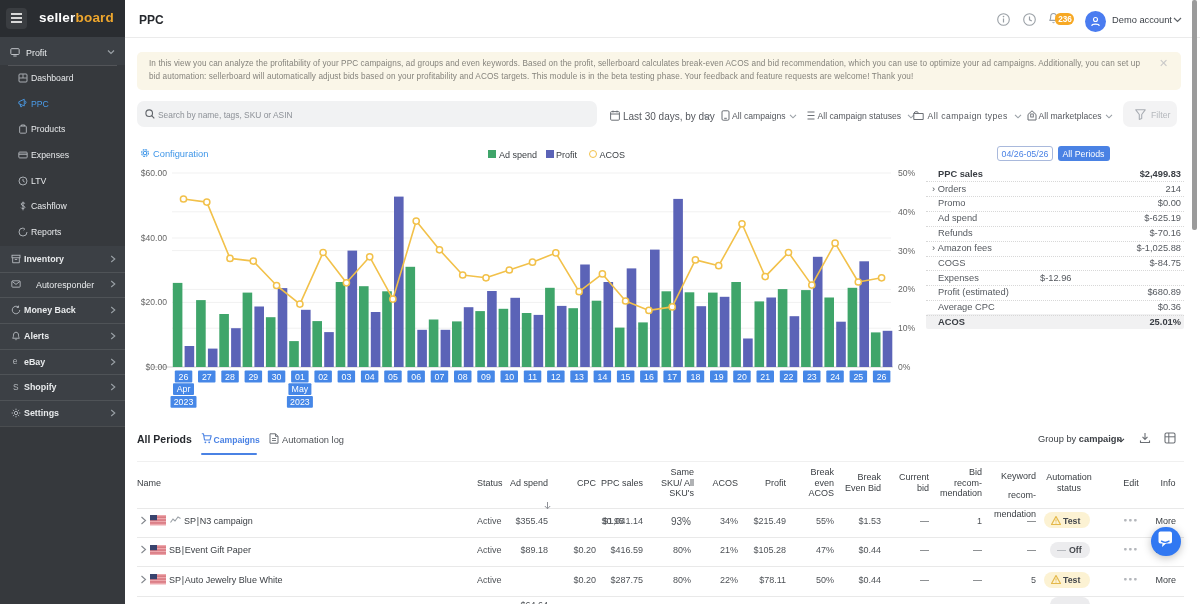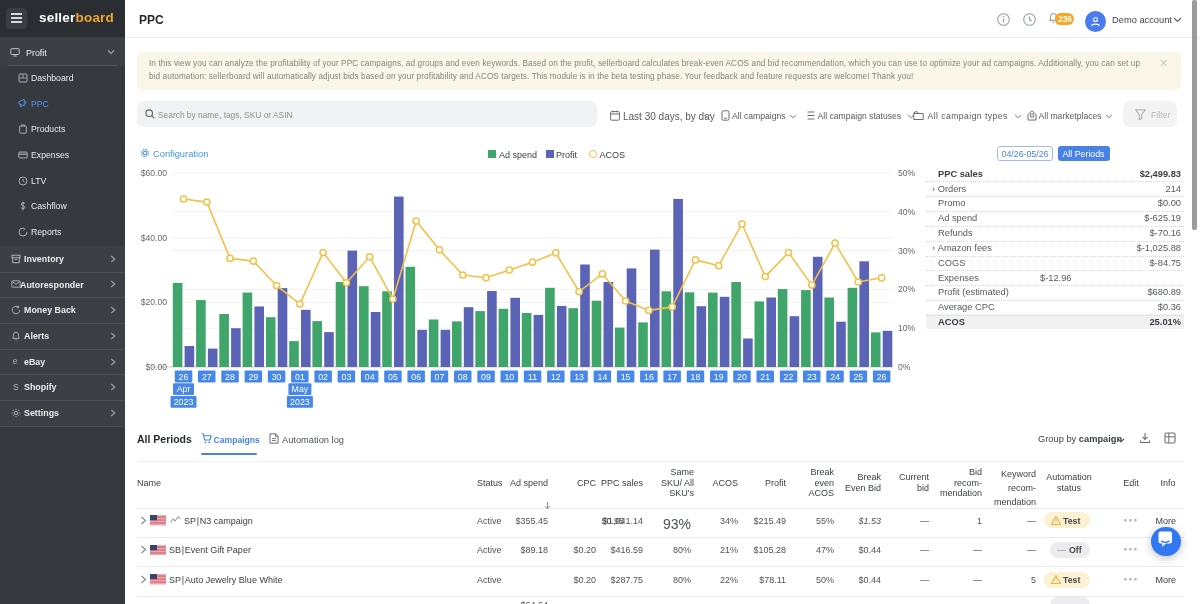--- a/index.html
+++ b/index.html
@@ -69,21 +69,21 @@
     </svg>
 <div style="position:absolute;left:24px;top:253.9px;font-size:8.9px;font-weight:bold;color:#e8eaec;">Inventory</div>
 <svg width="6" height="8" viewBox="0 0 6 8" style="position:absolute;left:110px;top:254.7px;">
       <path d="M1.2 1 L4.8 4 L1.2 7" fill="none" stroke="#9aa0a6" stroke-width="1.1"></path>
     </svg>
 <div style="position:absolute;left:0px;top:271.5px;width:125px;height:1px;background:rgba(255,255,255,0.1);"></div>
 <svg width="10" height="10" viewBox="0 0 12 12" style="position:absolute;left:10.5px;top:279.35px;">
       <rect x="1" y="2.2" width="10" height="7.6" rx="1" fill="none" stroke="#b4b8bd" stroke-width="1.1"></rect>
       <path d="M1.5 3 L6 6.5 L10.5 3" fill="none" stroke="#b4b8bd" stroke-width="1.1"></path>
     </svg>
-<div style="position:absolute;left:20px;top:279.6px;font-size:8.9px;font-weight:bold;color:#e8eaec;">Autoresponder</div>
+<div style="position:absolute;left:36px;top:279.6px;font-size:8.9px;font-weight:normal;color:#e8eaec;">Autoresponder</div>
 <svg width="6" height="8" viewBox="0 0 6 8" style="position:absolute;left:110px;top:280.4px;">
       <path d="M1.2 1 L4.8 4 L1.2 7" fill="none" stroke="#9aa0a6" stroke-width="1.1"></path>
     </svg>
 <div style="position:absolute;left:0px;top:297.2px;width:125px;height:1px;background:rgba(255,255,255,0.1);"></div>
 <svg width="10" height="10" viewBox="0 0 12 12" style="position:absolute;left:10.5px;top:305.05px;">
       <path d="M10.5 6 A4.5 4.5 0 1 1 8.8 2.5" fill="none" stroke="#b4b8bd" stroke-width="1.1"></path>
       <path d="M9 0.8 L9 3 L6.8 3" fill="none" stroke="#b4b8bd" stroke-width="1.1"></path>
     </svg>
 <div style="position:absolute;left:24px;top:305.2px;font-size:8.9px;font-weight:bold;color:#e8eaec;">Money Back</div>
 <svg width="6" height="8" viewBox="0 0 6 8" style="position:absolute;left:110px;top:306.1px;">
@@ -495,21 +495,21 @@
 <div style="position:absolute;left:458px;top:477.5px;width:90px;text-align:right;font-size:9.0px;color:#3c4045;line-height:10.7px;white-space:nowrap;">Ad spend</div>
 <div style="position:absolute;left:506px;top:477.5px;width:90px;text-align:right;font-size:9.0px;color:#3c4045;line-height:10.7px;white-space:nowrap;">CPC</div>
 <div style="position:absolute;left:553px;top:477.5px;width:90px;text-align:right;font-size:9.0px;color:#3c4045;line-height:10.7px;white-space:nowrap;">PPC sales</div>
 <div style="position:absolute;left:604px;top:467px;width:90px;text-align:right;font-size:9.0px;color:#3c4045;line-height:10.7px;white-space:nowrap;">Same<br>SKU/ All<br>SKU's</div>
 <div style="position:absolute;left:648px;top:477.5px;width:90px;text-align:right;font-size:9.0px;color:#3c4045;line-height:10.7px;white-space:nowrap;">ACOS</div>
 <div style="position:absolute;left:696px;top:477.5px;width:90px;text-align:right;font-size:9.0px;color:#3c4045;line-height:10.7px;white-space:nowrap;">Profit</div>
 <div style="position:absolute;left:744px;top:467px;width:90px;text-align:right;font-size:9.0px;color:#3c4045;line-height:10.7px;white-space:nowrap;">Break<br>even<br>ACOS</div>
 <div style="position:absolute;left:791px;top:472px;width:90px;text-align:right;font-size:9.0px;color:#3c4045;line-height:10.7px;white-space:nowrap;">Break<br>Even Bid</div>
 <div style="position:absolute;left:839px;top:472px;width:90px;text-align:right;font-size:9.0px;color:#3c4045;line-height:10.7px;white-space:nowrap;">Current<br>bid</div>
 <div style="position:absolute;left:892px;top:467px;width:90px;text-align:right;font-size:9.0px;color:#3c4045;line-height:10.7px;white-space:nowrap;">Bid<br>recom-<br>mendation</div>
-<div style="position:absolute;left:946px;top:467px;width:90px;text-align:right;font-size:9.0px;color:#3c4045;line-height:14px;white-space:nowrap;">Keyword<br>recom-<br>mendation</div>
+<div style="position:absolute;left:946px;top:467px;width:90px;text-align:right;font-size:9.0px;color:#3c4045;line-height:19px;white-space:nowrap;">Keyword<br>recom-<br>mendation</div>
 <div style="position:absolute;left:1024px;top:472px;width:90px;text-align:center;font-size:9.0px;color:#3c4045;line-height:10.7px;">Automation<br>status</div>
 <div style="position:absolute;left:1086px;top:477.5px;width:90px;text-align:center;font-size:9.0px;color:#3c4045;line-height:10.7px;">Edit</div>
 <div style="position:absolute;left:1123px;top:477.5px;width:90px;text-align:center;font-size:9.0px;color:#3c4045;line-height:10.7px;">Info</div>
 <div style="position:absolute;left:137px;top:508.0px;width:1047px;height:1px;background:#e9e9e9;"></div>
 <div style="position:absolute;left:137px;top:536.8px;width:1047px;height:1px;background:#e9e9e9;"></div>
 <div style="position:absolute;left:137px;top:566.4px;width:1047px;height:1px;background:#e9e9e9;"></div>
 <div style="position:absolute;left:137px;top:595.9px;width:1047px;height:1px;background:#e9e9e9;"></div>
 <svg width="9" height="9" viewBox="0 0 9 9" style="position:absolute;left:543px;top:500.5px;">
     <path d="M4.5 1 V7.5 M1.8 5 L4.5 7.8 L7.2 5" fill="none" stroke="#8d9096" stroke-width="1"></path>
   </svg>
@@ -526,25 +526,25 @@
     <rect width="7" height="5.2" fill="#39436e"></rect>
   </svg>
 <svg width="11" height="8" viewBox="0 0 11 8" style="position:absolute;left:170px;top:516.2px;">
     <path d="M0.5 6.5 L3 3 L5 5 L8 1 L10.5 2.5" fill="none" stroke="#9aa0a6" stroke-width="1.1"></path>
   </svg>
 <div style="position:absolute;left:184px;top:515.6px;font-size:9px;color:#3c4045;white-space:nowrap;">SP | N3 campaign</div>
 <div style="position:absolute;left:477px;top:515.6px;font-size:9px;color:#4e5257;">Active</div>
 <div style="position:absolute;left:468px;top:515.6px;width:80px;text-align:right;font-size:9px;color:#4e5257;white-space:nowrap;">$355.45</div>
 <div style="position:absolute;left:516px;top:515.6px;width:80px;text-align:right;font-size:9px;color:#4e5257;white-space:nowrap;margin-left:28px;">$0.95</div>
 <div style="position:absolute;left:563px;top:515.6px;width:80px;text-align:right;font-size:9px;color:#4e5257;white-space:nowrap;">$1,041.14</div>
-<div style="position:absolute;left:611px;top:515.6px;width:80px;text-align:right;font-size:14px;color:#4e5257;white-space:nowrap;">93%</div>
+<div style="position:absolute;left:611px;top:515.6px;width:80px;text-align:right;font-size:10px;color:#4e5257;white-space:nowrap;">93%</div>
 <div style="position:absolute;left:658px;top:515.6px;width:80px;text-align:right;font-size:9px;color:#4e5257;white-space:nowrap;">34%</div>
 <div style="position:absolute;left:706px;top:515.6px;width:80px;text-align:right;font-size:9px;color:#4e5257;white-space:nowrap;">$215.49</div>
 <div style="position:absolute;left:754px;top:515.6px;width:80px;text-align:right;font-size:9px;color:#4e5257;white-space:nowrap;">55%</div>
-<div style="position:absolute;left:801px;top:515.6px;width:80px;text-align:right;font-size:9px;color:#4e5257;white-space:nowrap;font-style:italic;">$1.53</div>
+<div style="position:absolute;left:801px;top:515.6px;width:80px;text-align:right;font-size:9px;color:#4e5257;white-space:nowrap;">$1.53</div>
 <div style="position:absolute;left:849px;top:515.6px;width:80px;text-align:right;font-size:9px;color:#4e5257;white-space:nowrap;">—</div>
 <div style="position:absolute;left:902px;top:515.6px;width:80px;text-align:right;font-size:9px;color:#4e5257;white-space:nowrap;">1</div>
 <div style="position:absolute;left:956px;top:515.6px;width:80px;text-align:right;font-size:9px;color:#4e5257;white-space:nowrap;">—</div>
 <div style="position:absolute;left:1044px;top:512.2px;width:46px;height:16px;background:#fcf2d3;border-radius:8px;"></div>
 <svg width="10" height="9" viewBox="0 0 10 9" style="position:absolute;left:1051px;top:515.7px;">
     <path d="M5 0.5 L9.5 8.5 L0.5 8.5 Z" fill="none" stroke="#e4b84a" stroke-width="1.2" stroke-linejoin="round"></path>
     <line x1="5" y1="3.4" x2="5" y2="5.6" stroke="#e4b84a" stroke-width="1"></line>
     <circle cx="5" cy="7" r="0.6" fill="#e4b84a"></circle>
   </svg>
 <div style="position:absolute;left:1063px;top:515.7px;font-size:8.8px;font-weight:bold;color:#46494e;">Test</div>

